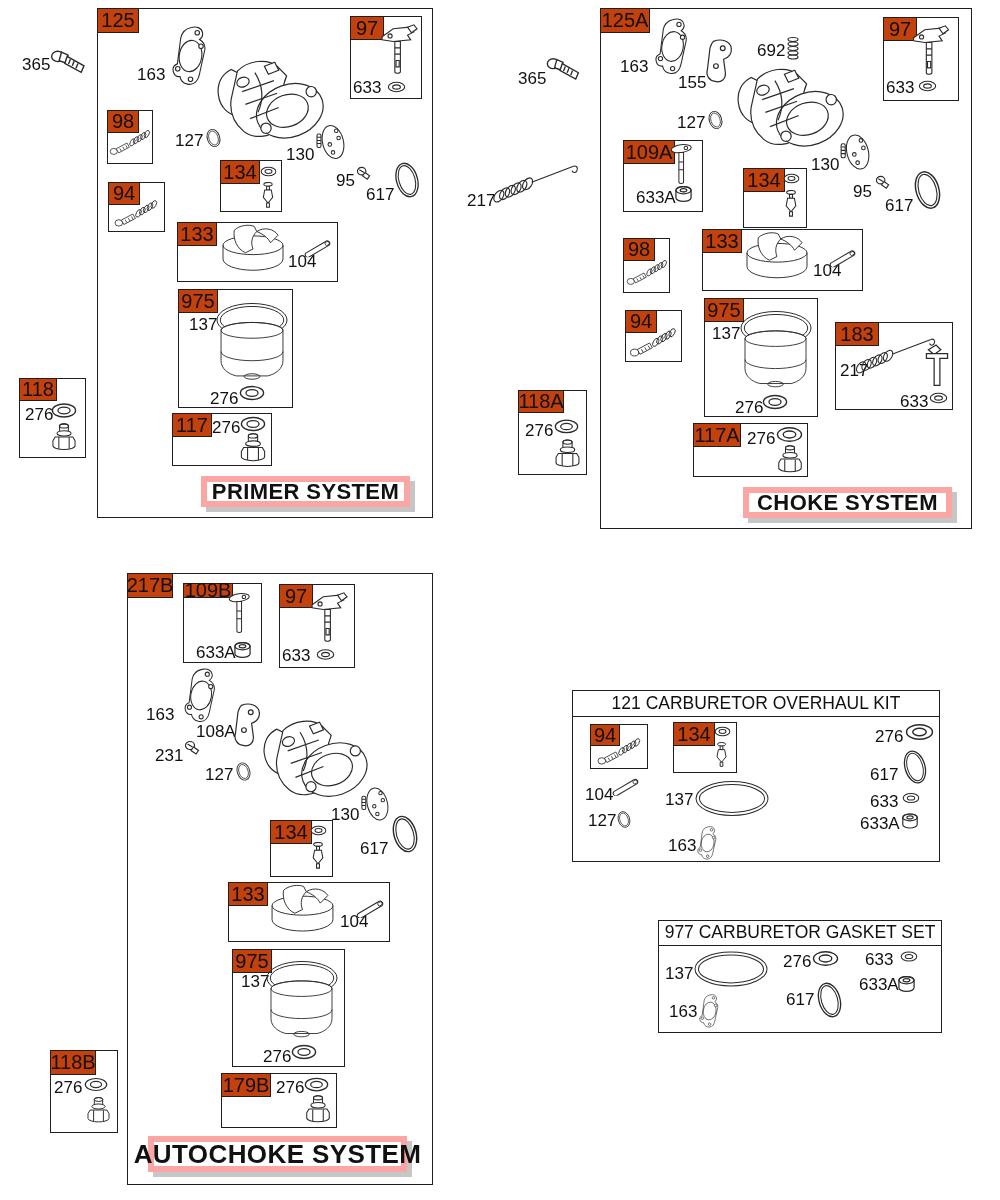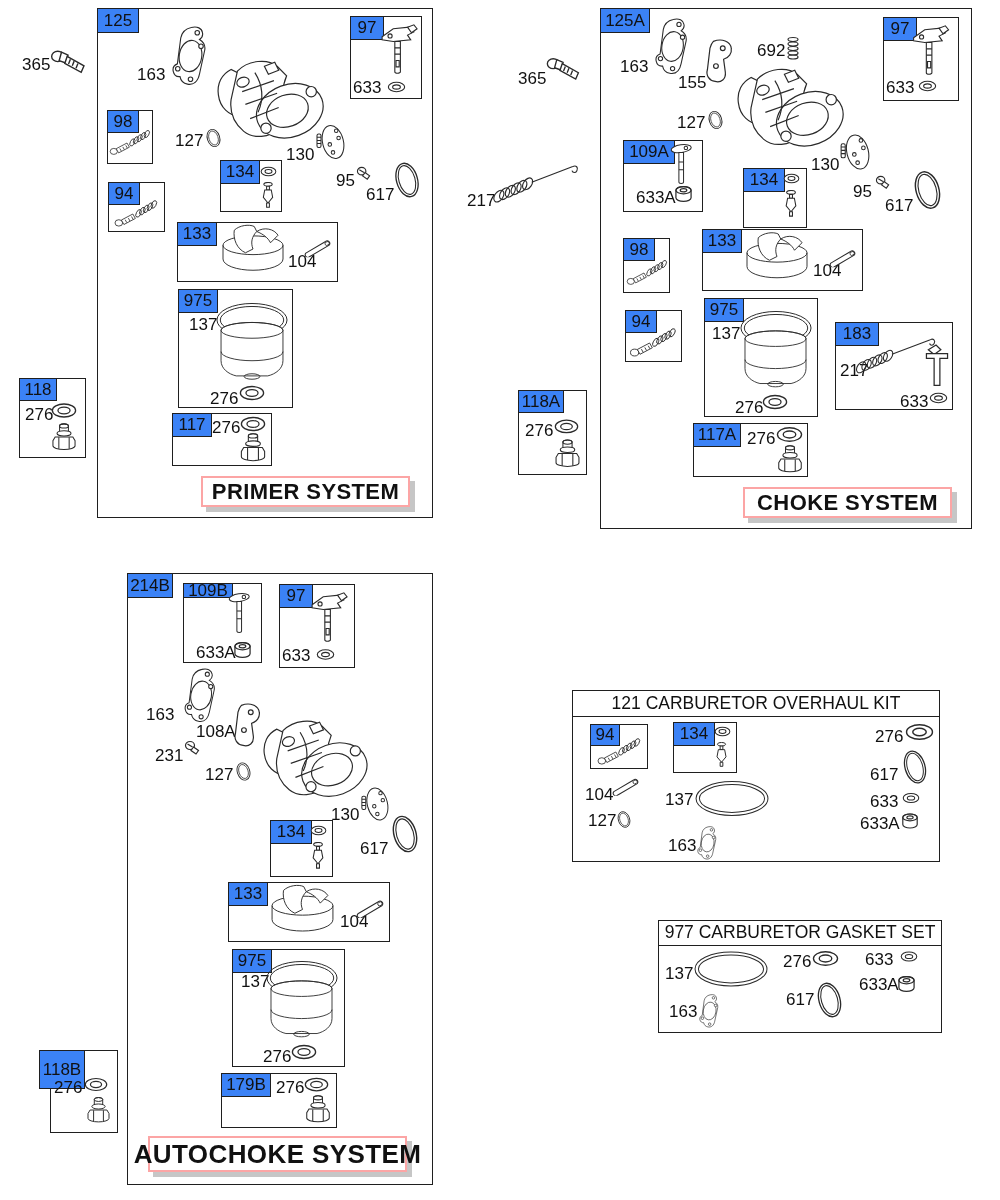--- a/index.html
+++ b/index.html
@@ -1,23 +1,23 @@
 <!DOCTYPE html>
 <html><head>
 <meta charset="utf-8">
 <style>
   *{margin:0;padding:0;box-sizing:border-box}
   html,body{background:#fff}
   body{font-family:"Liberation Sans",sans-serif;color:#111}
   #page{position:relative;width:1000px;height:1200px;background:#fff;overflow:hidden}
   .pbox{position:absolute;border:1.6px solid #1f1f1f;background:transparent}
-  .cbox{position:absolute;border:1.6px solid #1f1f1f;background:#3b82f6;display:flex;align-items:center;justify-content:center;font-size:17px}
+  .cbox{position:absolute;border:1.6px solid #1f1f1f;background:#c2410c;display:flex;align-items:center;justify-content:center;font-size:20px}
   .plabel{position:absolute;font-size:17px;white-space:nowrap;line-height:1.1}
   .part{position:absolute;overflow:visible}
-  .syslabel{position:absolute;border:2px solid #fca5a5;background:#fff;box-shadow:5px 5px 0 0 #c6c6c6;display:flex;align-items:center;justify-content:center;font-weight:bold;font-size:22px;letter-spacing:.4px;white-space:nowrap}
+  .syslabel{position:absolute;border:6px solid #fca5a5;background:#fff;box-shadow:5px 5px 0 0 #c6c6c6;display:flex;align-items:center;justify-content:center;font-weight:bold;font-size:22px;letter-spacing:.4px;white-space:nowrap}
   .kitbox{position:absolute;border:1.6px solid #1f1f1f;background:#fff}
   .kittitle{position:absolute;display:flex;align-items:center;justify-content:center;font-size:17.5px;border-bottom:1.6px solid #1f1f1f;white-space:nowrap}
   svg{display:block}
 </style>
 </head>
 <body>
 
 <svg width="0" height="0" style="position:absolute" aria-hidden="true">
 <defs>
   <symbol id="s-bolt" viewBox="0 0 40 32">
@@ -459,21 +459,21 @@
   <div class="cbox" style="left:518px;top:390px;width:46px;height:23px">118A</div>
   <span class="plabel" style="left:525px;top:422px">276</span>
   <svg class="part" style="left:554px;top:418px;width:25px;height:17px" viewBox="0 0 28 17">
       <use href="#s-washer"></use>
     </svg>
   <svg class="part" style="left:553px;top:438px;width:29px;height:31px" viewBox="0 0 38 40">
       <use href="#s-bowlnut"></use>
     </svg>
 
   <div class="pbox" style="left:127px;top:573px;width:306px;height:612px"></div>
-  <div class="cbox" style="left:127px;top:573px;width:46px;height:25px">214B</div>
+  <div class="cbox" style="left:127px;top:573px;width:46px;height:25px">217B</div>
 
   <div class="pbox" style="left:183px;top:583px;width:79px;height:80px"></div>
   <div class="cbox" style="left:183px;top:583px;width:50px;height:15px">109B</div>
   <svg class="part" style="left:226px;top:589px;width:28px;height:50px" viewBox="0 0 36 56">
       <use href="#s-chokeshaft"></use>
     </svg>
   <span class="plabel" style="left:196px;top:644px">633A</span>
   <svg class="part" style="left:233px;top:641px;width:19px;height:18px" viewBox="0 0 20 19">
       <use href="#s-bushing"></use>
     </svg>
@@ -557,21 +557,21 @@
   <svg class="part" style="left:304px;top:1076px;width:25px;height:17px" viewBox="0 0 28 17">
       <use href="#s-washer"></use>
     </svg>
   <svg class="part" style="left:303px;top:1094px;width:30px;height:30px" viewBox="0 0 38 40">
       <use href="#s-bowlnut"></use>
     </svg>
 
   <div class="syslabel" style="left:148px;top:1136px;width:259px;height:36px;font-size:26px">AUTOCHOKE SYSTEM</div>
 
   <div class="pbox" style="left:50px;top:1050px;width:68px;height:83px"></div>
-  <div class="cbox" style="left:39px;top:1050px;width:46px;height:39px">118B</div>
+  <div class="cbox" style="left:50px;top:1050px;width:46px;height:25px">118B</div>
   <span class="plabel" style="left:54px;top:1079px">276</span>
   <svg class="part" style="left:84px;top:1076px;width:24px;height:17px" viewBox="0 0 28 17">
       <use href="#s-washer"></use>
     </svg>
   <svg class="part" style="left:85px;top:1096px;width:27px;height:28px" viewBox="0 0 38 40">
       <use href="#s-bowlnut"></use>
     </svg>
 
   <div class="kitbox" style="left:572px;top:690px;width:368px;height:172px"></div>
   <div class="kittitle" style="left:572px;top:690px;width:368px;height:27px">121 CARBURETOR OVERHAUL KIT</div>

